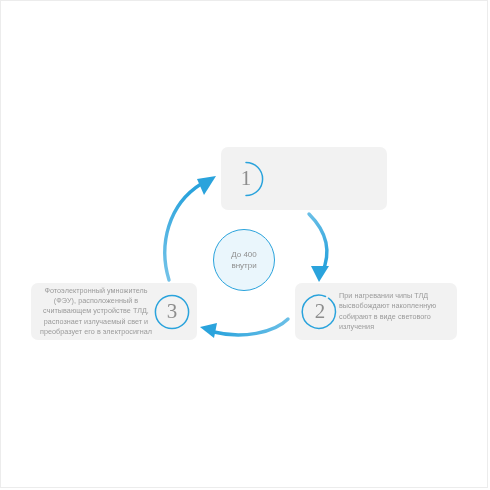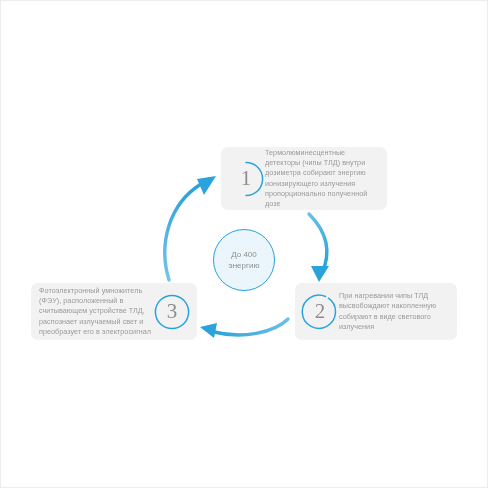--- a/index.html
+++ b/index.html
@@ -62,21 +62,21 @@
   }
 
   .step-text {
     color: #9a9a9a;
     font-size: 7.2px;
     line-height: 10.2px;
     letter-spacing: 0.05px;
     flex: 1;
   }
   .align-left { text-align: left; }
-  .align-right { text-align: left; }
+  .align-right { text-align: center; }
 
   
   .badge {
     position: relative;
     width: 38px;
     height: 38px;
     flex: 0 0 38px;
     display: flex;
     align-items: center;
     justify-content: center;
@@ -153,31 +153,30 @@
     </g>
 
     <g>
       <path d="M 287 318 C 273 332, 241 338, 213 331" fill="none" stroke="url(#gradC)" stroke-width="3.4" stroke-linecap="round"></path>
       <path d="M 199 326 L 216 322 L 213 337 Z" fill="#2aa3dc"></path>
     </g>
   </svg>
 
   <div id="center-circle">
     <div class="c-line">До 400</div>
-    <div class="c-line">энергию</div>
+    <div class="c-line">внутри</div>
   </div>
 
   <div class="step-box" id="step-1">
     <div class="badge">
       <svg class="ring" viewBox="0 0 38 38" xmlns="http://www.w3.org/2000/svg">
         <path d="M 19 2.4 A 16.6 16.6 0 0 1 19 35.6" fill="none" stroke="#2aa3dc" stroke-width="1.5" stroke-linecap="round"></path>
       </svg>
       <span class="num">1</span>
     </div>
-    <div class="step-text align-left">Термолюминесцентные детекторы (чипы ТЛД) внутри дозиметра собирают энергию ионизирующего излучения пропорционально полученной дозе</div>
   </div>
 
   <div class="step-box" id="step-2">
     <div class="badge">
       <svg class="ring" viewBox="0 0 38 38" xmlns="http://www.w3.org/2000/svg">
         <path d="M 27.5 5.2 A 16.6 16.6 0 1 1 24.5 3.5" fill="none" stroke="#2aa3dc" stroke-width="1.5" stroke-linecap="round"></path>
       </svg>
       <span class="num">2</span>
     </div>
     <div class="step-text align-left">При нагревании чипы ТЛД высвобождают накопленную собирают в виде светового излучения</div>

